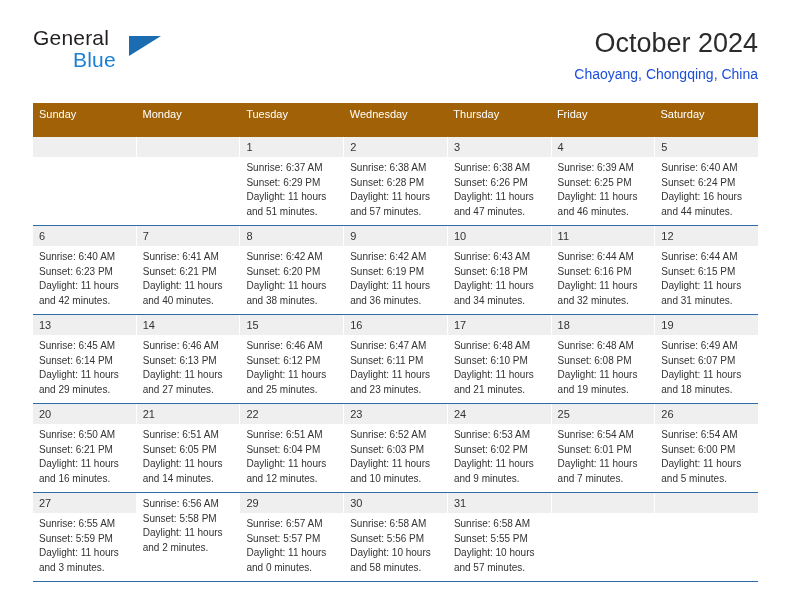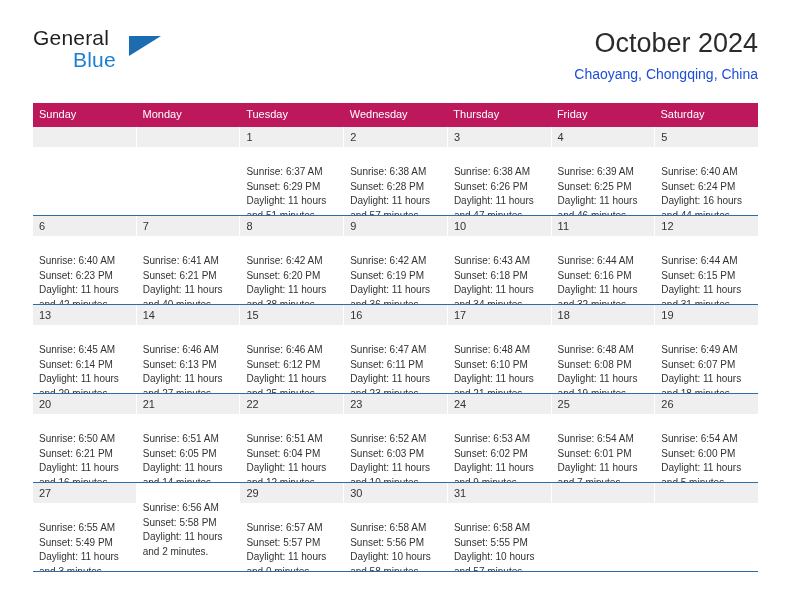--- a/index.html
+++ b/index.html
@@ -89,22 +89,22 @@
   
   .calendar {
     position: absolute;
     left: 33px;
     top: 103px;
     width: 725px;
   }
 
   .weekday-header {
     display: flex;
-    background: #be185d;
-    height: 24px;
+    background: #a16207;
+    height: 34px;
   }
   .weekday-cell {
     flex: 1 1 0;
     color: #ffffff;
     font-size: 11px;
     line-height: 22px;
     padding-left: 6px;
     box-sizing: border-box;
     white-space: nowrap;
     overflow: hidden;
@@ -142,21 +142,20 @@
   }
   .day-cell.empty .day-number {
     background: #efefef;
   }
 
   .day-info {
     padding: 4px 6px 0 6px;
     font-size: 10px;
     line-height: 14.5px;
     color: #333333;
-    margin-top: 14px;
   }
   .day-info div {
     white-space: nowrap;
   }
   .day-info .daylight {
     white-space: normal;
   }
 
   .calendar-bottom {
     border-top: 1px solid #2d6ca8;
@@ -414,21 +413,21 @@
               <div>Sunset: 6:00 PM</div>
               <div class="daylight">Daylight: 11 hours and 5 minutes.</div>
             </div>
           </div>
         </div>
         <div class="week-row">
           <div class="day-cell">
             <div class="day-number">27</div>
             <div class="day-info">
               <div>Sunrise: 6:55 AM</div>
-              <div>Sunset: 5:49 PM</div>
+              <div>Sunset: 5:59 PM</div>
               <div class="daylight">Daylight: 11 hours and 3 minutes.</div>
             </div>
           </div>
           <div class="day-cell">
             <div class="day-info">
               <div>Sunrise: 6:56 AM</div>
               <div>Sunset: 5:58 PM</div>
               <div class="daylight">Daylight: 11 hours and 2 minutes.</div>
             </div>
           </div>

